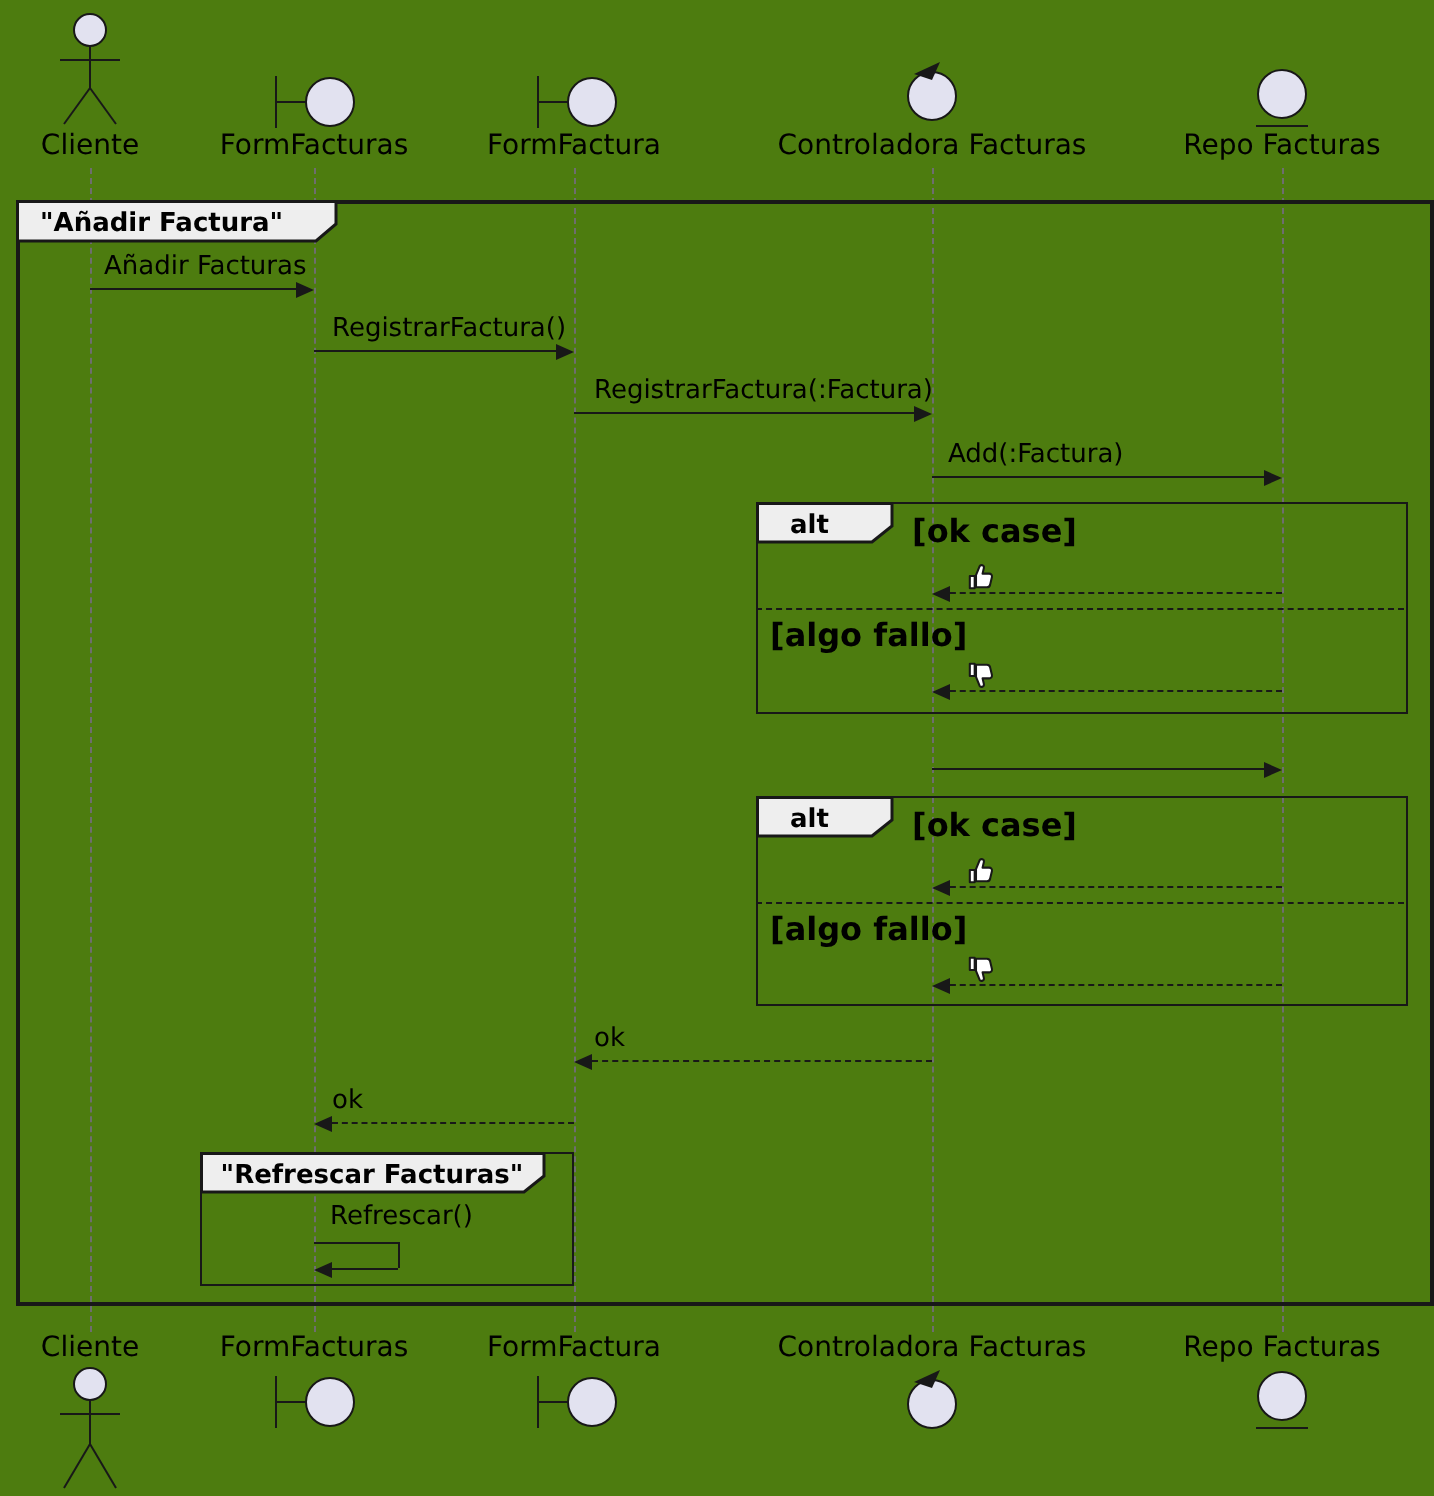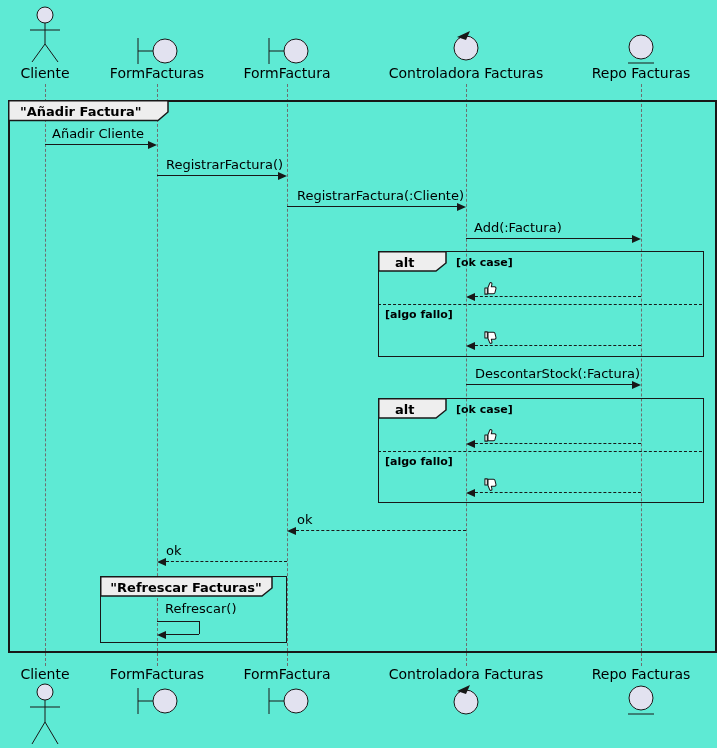--- a/index.html
+++ b/index.html
@@ -1,31 +1,31 @@
 <!DOCTYPE html>
 <html><head>
 <meta charset="utf-8">
 <style>
   html,body{margin:0;padding:0;background:#fff}
-  .canvas{position:relative;width:717px;height:748px;background:#5eead4;overflow:hidden;
+  .canvas{position:relative;width:717px;height:748px;background:#4d7c0f;overflow:hidden;
           font-family:"DejaVu Sans",sans-serif;color:#000}
   .lifeline{position:absolute;width:0;border-left:1px dashed #6e6e6e}
   .plabel{position:absolute;font-size:14px;text-align:center;white-space:nowrap}
   .mlabel{position:absolute;font-size:13px;white-space:nowrap}
   .line{position:absolute;height:0;border-top:1px solid #181818}
   .line.dashed{border-top-style:dashed}
   .vline{position:absolute;width:0;border-left:1px solid #181818}
   .ah-r{position:absolute;width:0;height:0;border-top:4px solid transparent;
         border-bottom:4px solid transparent;border-left:9px solid #181818}
   .ah-l{position:absolute;width:0;height:0;border-top:4px solid transparent;
         border-bottom:4px solid transparent;border-right:9px solid #181818}
   .frame{position:absolute;border:2px solid #181818}
   .fragment{position:absolute;border:1.5px solid #181818}
   .divider{position:absolute;height:0;border-top:1px dashed #181818}
-  .guard{position:absolute;font-size:11px;font-weight:bold;white-space:nowrap}
+  .guard{position:absolute;font-size:16px;font-weight:bold;white-space:nowrap}
   .psvg{position:absolute}
   .pent-text{font-size:13px;font-weight:bold;font-family:"DejaVu Sans",sans-serif}
 </style>
 </head>
 <body>
 
 <div class="canvas">
 
   <div class="lifeline" style="left:45px;top:84px;height:582px"></div>
   <div class="lifeline" style="left:157px;top:84px;height:582px"></div>
@@ -73,29 +73,29 @@
     <line x1="4" y1="34" x2="30" y2="34" stroke="#181818"></line>
   </svg>
   <div class="plabel" style="left:571px;top:65px;width:140px">Repo Facturas</div>
 
   <div class="frame" style="left:8px;top:100px;width:705px;height:549px"></div>
   <svg class="psvg" style="left:8px;top:100px" width="164" height="22">
     <polygon points="0.75,0.75 160,0.75 160,12 150,20.5 0.75,20.5" fill="#EEEEEE" stroke="#181818" stroke-width="1.5"></polygon>
     <text class="pent-text" x="12" y="15.5">"Añadir Factura"</text>
   </svg>
 
-  <div class="mlabel" style="left:52px;top:126px">Añadir Cliente</div>
+  <div class="mlabel" style="left:52px;top:126px">Añadir Facturas</div>
   <div class="line" style="left:45px;top:144px;width:104px"></div>
   <div class="ah-r" style="left:148px;top:141px"></div>
 
   <div class="mlabel" style="left:166px;top:157px">RegistrarFactura()</div>
   <div class="line" style="left:157px;top:175px;width:122px"></div>
   <div class="ah-r" style="left:278px;top:172px"></div>
 
-  <div class="mlabel" style="left:297px;top:188px">RegistrarFactura(:Cliente)</div>
+  <div class="mlabel" style="left:297px;top:188px">RegistrarFactura(:Factura)</div>
   <div class="line" style="left:287px;top:206px;width:171px"></div>
   <div class="ah-r" style="left:457px;top:203px"></div>
 
   <div class="mlabel" style="left:474px;top:220px">Add(:Factura)</div>
   <div class="line" style="left:466px;top:238px;width:167px"></div>
   <div class="ah-r" style="left:632px;top:235px"></div>
 
   <div class="fragment" style="left:378px;top:251px;width:324px;height:104px"></div>
   <svg class="psvg" style="left:378px;top:251px" width="72" height="22">
     <polygon points="0.75,0.75 68,0.75 68,12 58,20 0.75,20" fill="#EEEEEE" stroke="#181818" stroke-width="1.5"></polygon>
@@ -114,21 +114,20 @@
   <div class="guard" style="left:385px;top:308px">[algo fallo]</div>
   <svg class="psvg" style="left:483px;top:330px;transform:scaleY(-1)" width="16" height="15" viewBox="0 0 16 16">
     <g fill="#fff" stroke="#181818" stroke-width="1.1" stroke-linejoin="round">
       <path d="M1.5 7.5h2.6v6.5H1.5z"></path>
       <path d="M4.8 13.5h5.8c.8 0 1.5-.55 1.7-1.3l1-4.2c.2-.9-.5-1.8-1.45-1.8H8.3l.7-3A1.25 1.25 0 0 0 6.7 2.3L4.8 7z"></path>
     </g>
   </svg>
   <div class="line dashed" style="left:470px;top:345px;width:171px"></div>
   <div class="ah-l" style="left:466px;top:342px"></div>
 
-  <div class="mlabel" style="left:475px;top:366px">DescontarStock(:Factura)</div>
   <div class="line" style="left:466px;top:384px;width:167px"></div>
   <div class="ah-r" style="left:632px;top:381px"></div>
 
   <div class="fragment" style="left:378px;top:398px;width:324px;height:103px"></div>
   <svg class="psvg" style="left:378px;top:398px" width="72" height="22">
     <polygon points="0.75,0.75 68,0.75 68,12 58,20 0.75,20" fill="#EEEEEE" stroke="#181818" stroke-width="1.5"></polygon>
     <text class="pent-text" x="17" y="15.5">alt</text>
   </svg>
   <div class="guard" style="left:456px;top:403px">[ok case]</div>
   <svg class="psvg" style="left:483px;top:428px" width="16" height="15" viewBox="0 0 16 16">

